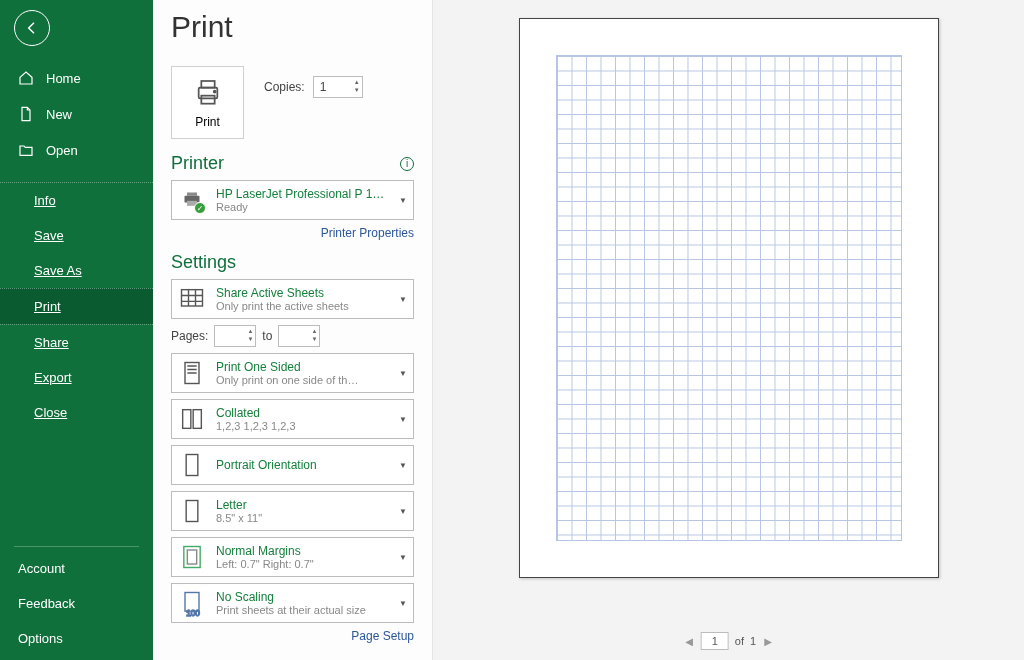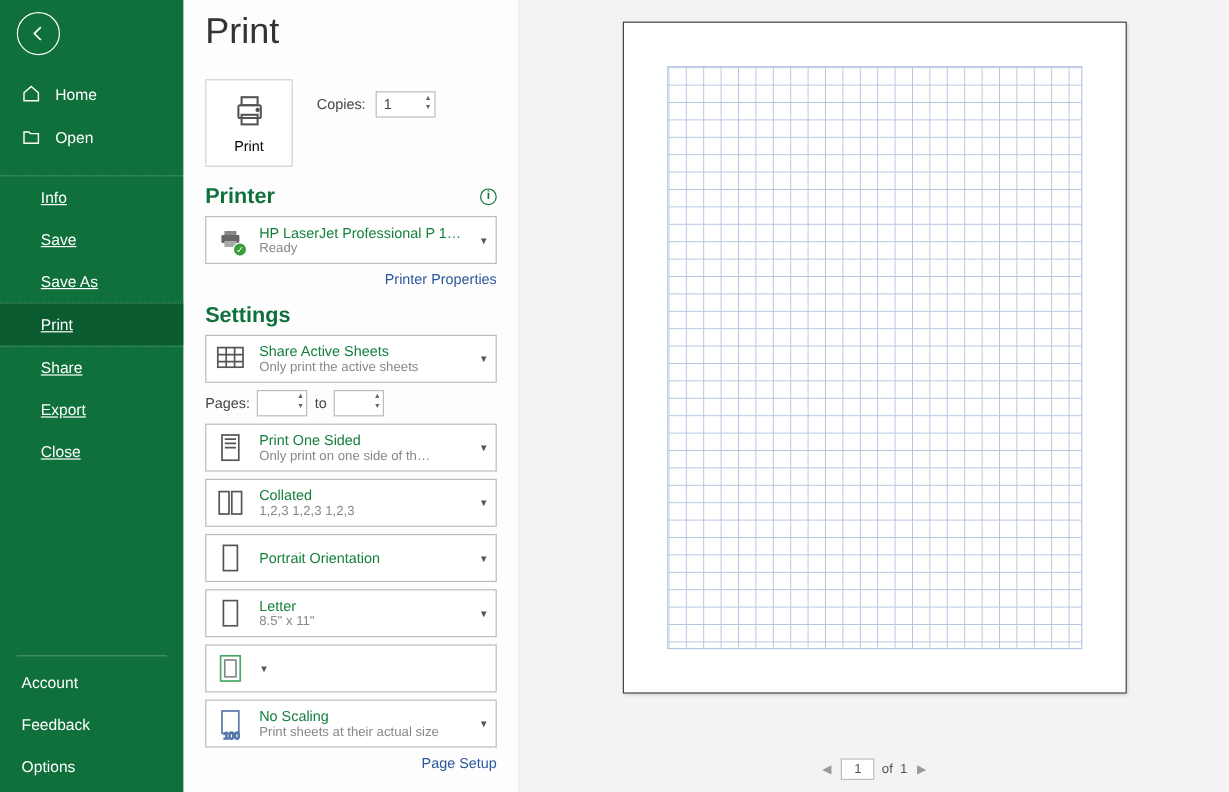--- a/index.html
+++ b/index.html
@@ -20,21 +20,21 @@
 
 .main { flex: 1; display: flex; background: #fdfdfd; position: relative; }
 .settings-pane { width: 280px; padding: 10px 18px 10px 18px; border-right: 1px solid #e5e5e5; overflow: hidden; }
 .title { font-size: 30px; font-weight: 300; color: #333; margin-bottom: 22px; }
 .print-row { display: flex; align-items: flex-start; gap: 20px; margin-bottom: 14px; }
 .print-btn { width: 73px; height: 73px; border: 1px solid #d0d0d0; display: flex; flex-direction: column; align-items: center; justify-content: center; gap: 6px; font-size: 12px; cursor: pointer; background: #fff; }
 .print-btn svg { width: 32px; height: 32px; }
 .copies { display: flex; align-items: center; gap: 8px; font-size: 12px; color: #444; margin-top: 10px; justify-content: center; }
 .spinner { width: 50px; height: 22px; border: 1px solid #bcbcbc; display: flex; align-items: center; padding-left: 6px; font-size: 12px; position: relative; background: #fff; }
 .spinner .arrows { position: absolute; right: 2px; top: 1px; display: flex; flex-direction: column; font-size: 6px; line-height: 8px; color: #666; cursor: pointer; }
-.section-head { font-size: 18px; font-weight: 700; color: #0f703b; margin: 12px 0 6px 0; display: flex; align-items: center; justify-content: space-between; }
+.section-head { font-size: 18px; font-weight: 400; color: #0f703b; margin: 12px 0 6px 0; display: flex; align-items: center; justify-content: space-between; }
 .info-icon { width: 14px; height: 14px; border: 1px solid #0f703b; border-radius: 50%; font-size: 10px; color: #0f703b; display: flex; align-items: center; justify-content: center; }
 .dropdown { border: 1px solid #bcbcbc; background: #fff; display: flex; align-items: center; padding: 5px 6px; gap: 10px; position: relative; cursor: pointer; margin-bottom: 6px; }
 .dd-icon { width: 28px; height: 28px; flex-shrink: 0; display: flex; align-items: center; justify-content: center; }
 .dd-text { flex: 1; overflow: hidden; }
 .dd-title { font-size: 12px; color: #15803d; white-space: nowrap; overflow: hidden; text-overflow: ellipsis; }
 .dd-sub { font-size: 11px; color: #888; white-space: nowrap; overflow: hidden; text-overflow: ellipsis; }
 .dd-caret { font-size: 8px; color: #555; }
 .link-row { text-align: right; font-size: 12px; margin-bottom: 10px; }
 .link-row a { color: #2b579a; cursor: pointer; }
 .pages-row { display: flex; align-items: center; gap: 6px; font-size: 12px; color: #444; margin-bottom: 6px; }
@@ -63,20 +63,29 @@
       <span class="nav-icon">
           <svg viewBox="0 0 24 24" fill="none" stroke="#fff" stroke-width="1.8">
             <path d="M3 11 L12 3 L21 11 V21 H3 Z"></path>
           </svg>
         </span>
       <span>Home</span>
     </div>
     <div class="nav-item">
       <span class="nav-icon">
           <svg viewBox="0 0 24 24" fill="none" stroke="#fff" stroke-width="1.8">
+            <path d="M6 2 H14 L18 6 V22 H6 Z"></path>
+            <path d="M14 2 V6 H18"></path>
+          </svg>
+        </span>
+      <span>New</span>
+    </div>
+    <div class="nav-item">
+      <span class="nav-icon">
+          <svg viewBox="0 0 24 24" fill="none" stroke="#fff" stroke-width="1.8">
             <path d="M3 6 H9 L11 8 H21 V20 H3 Z"></path>
           </svg>
         </span>
       <span>Open</span>
     </div>
   </div>
   <div class="nav-mid dotted-top">
     <div class="nav-item">
         <span>Info</span>
       </div>
@@ -241,20 +250,24 @@
       <span class="dd-caret">▼</span>
     </div>
 
     <div class="dropdown">
       <div class="dd-icon">
           <svg viewBox="0 0 24 24" fill="none" stroke="#4a6" stroke-width="1.2">
             <rect x="5" y="3" width="14" height="18"></rect>
             <rect x="8" y="6" width="8" height="12" stroke="#888"></rect>
           </svg>
         </div>
+      <div class="dd-text">
+        <div class="dd-title">Normal Margins</div>
+        <div class="dd-sub">Left:  0.7"    Right:  0.7"</div>
+      </div>
       <span class="dd-caret">▼</span>
     </div>
 
     <div class="dropdown">
       <div class="dd-icon">
           <svg viewBox="0 0 24 24" fill="none" stroke="#57a" stroke-width="1.2">
             <rect x="6" y="3" width="12" height="16"></rect>
             <text x="7" y="23" font-size="7" fill="#57a">100</text>
           </svg>
         </div>

